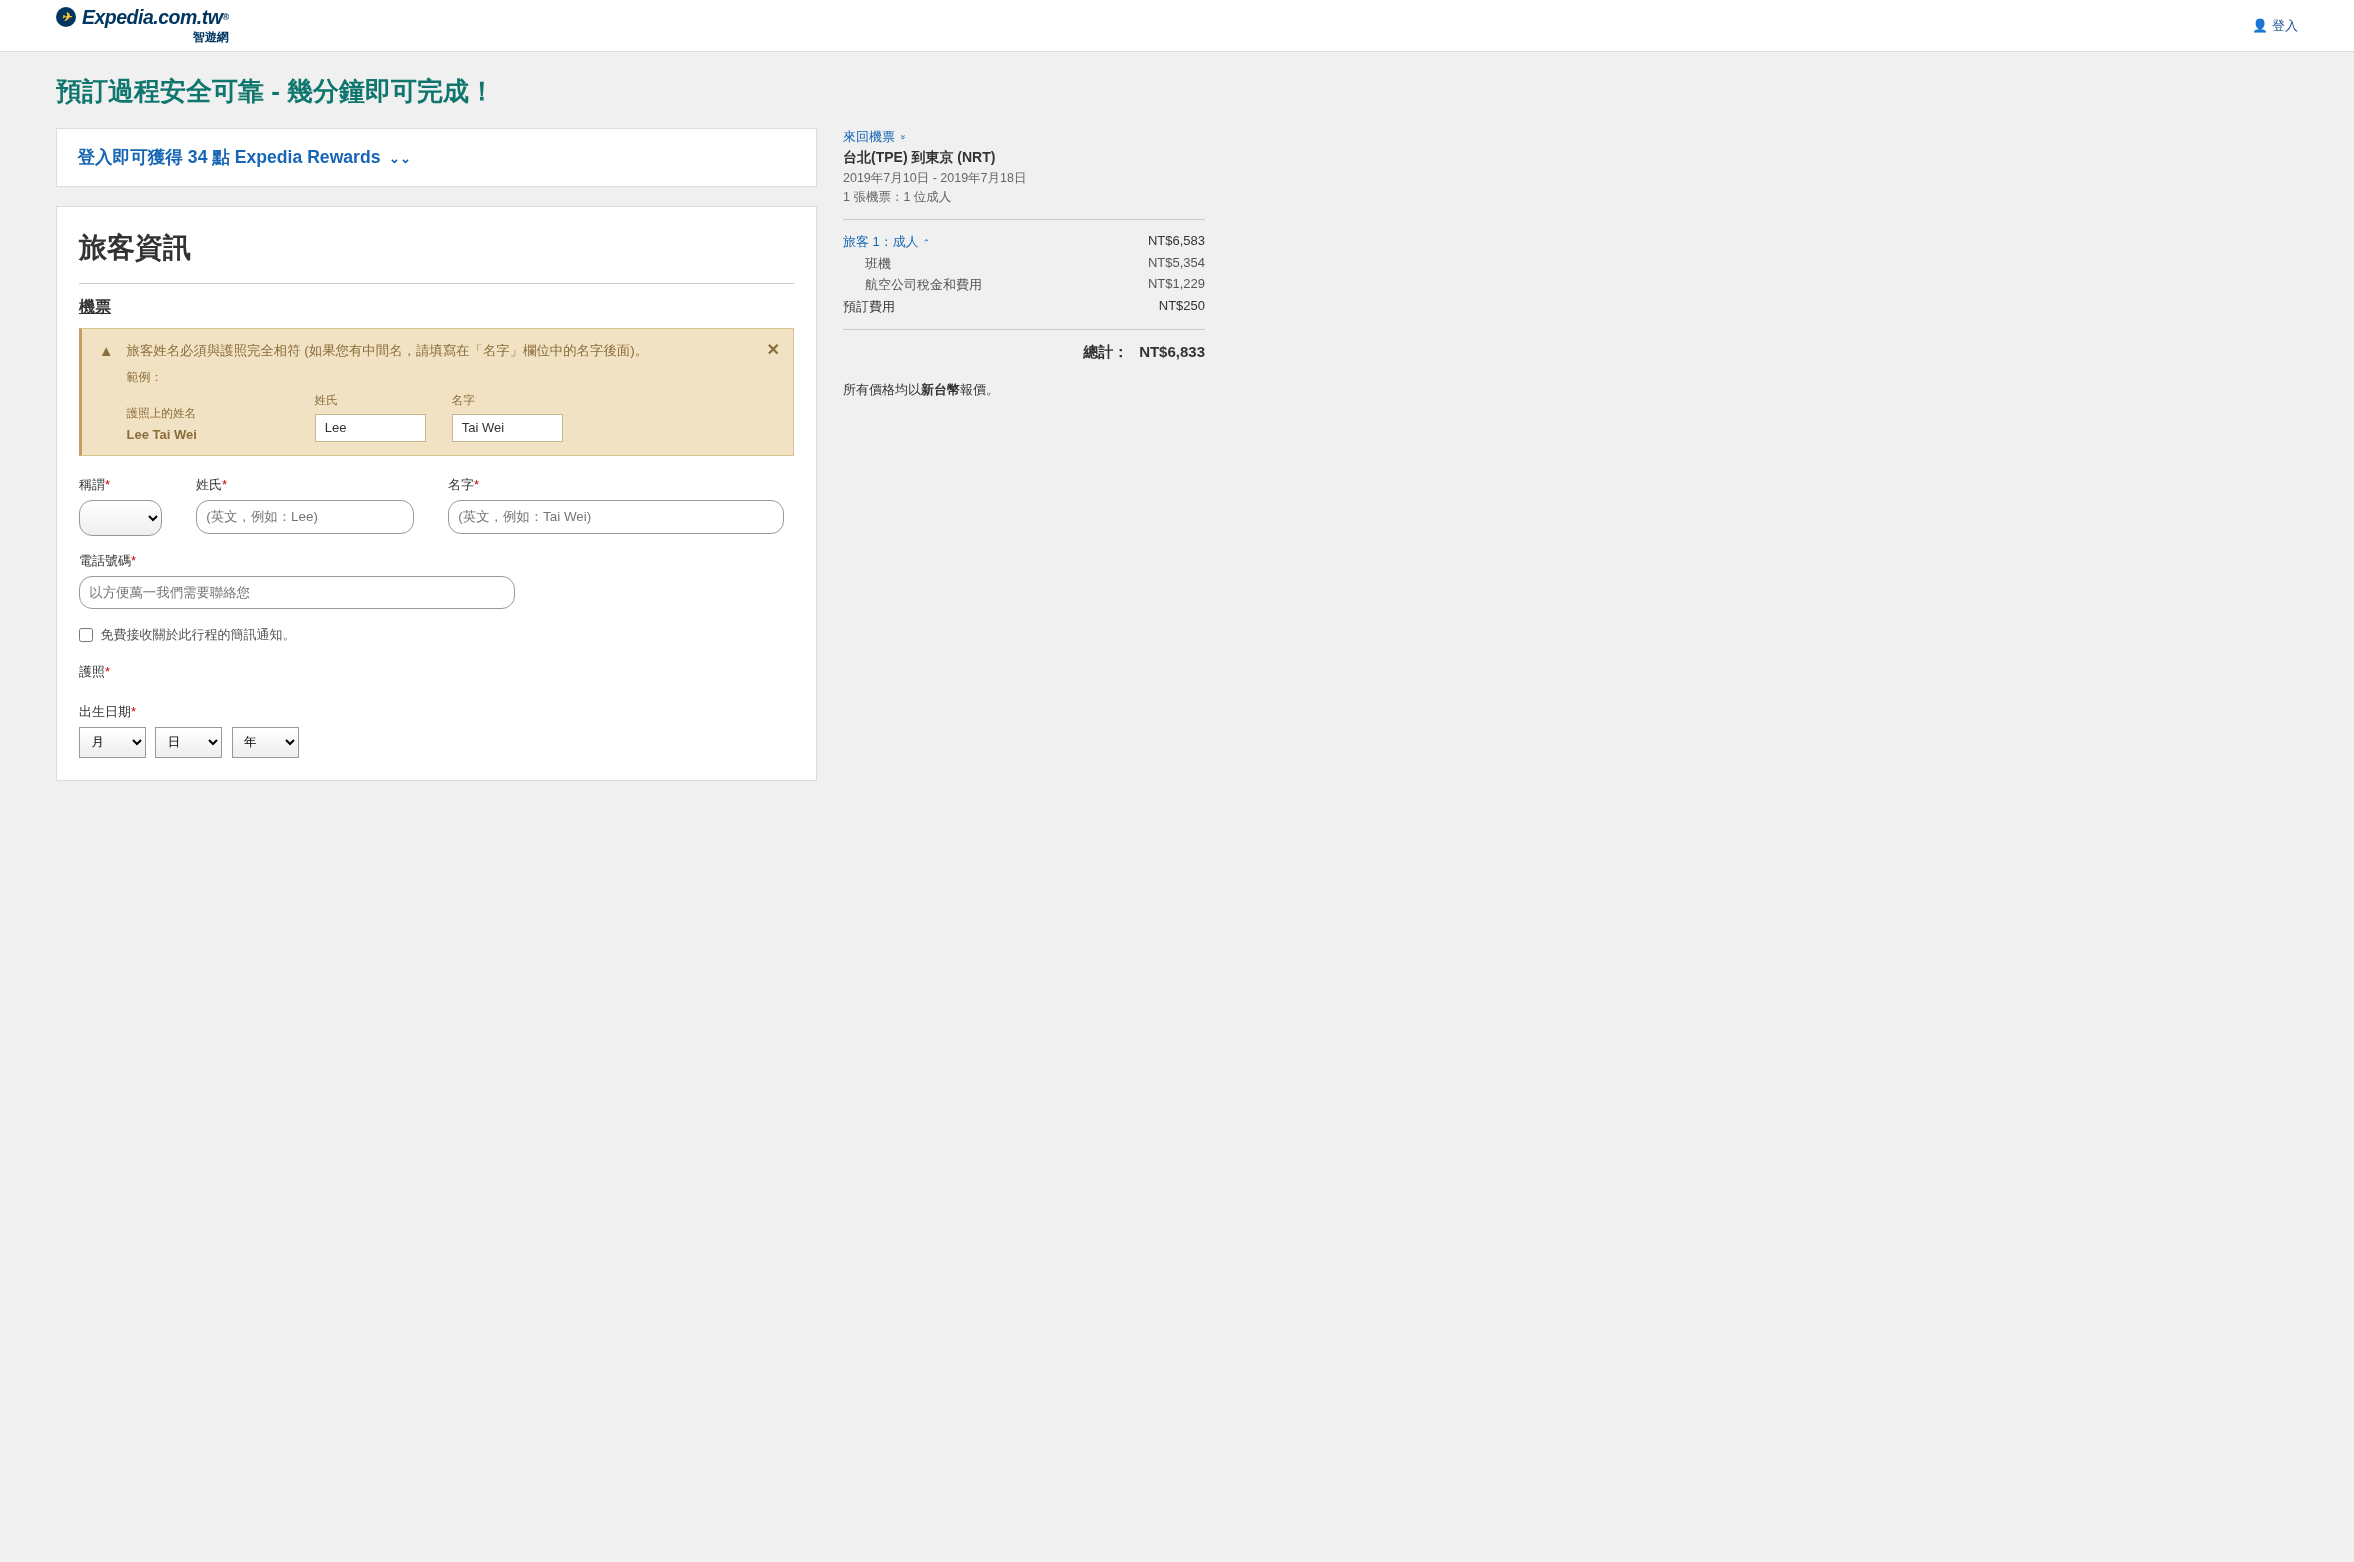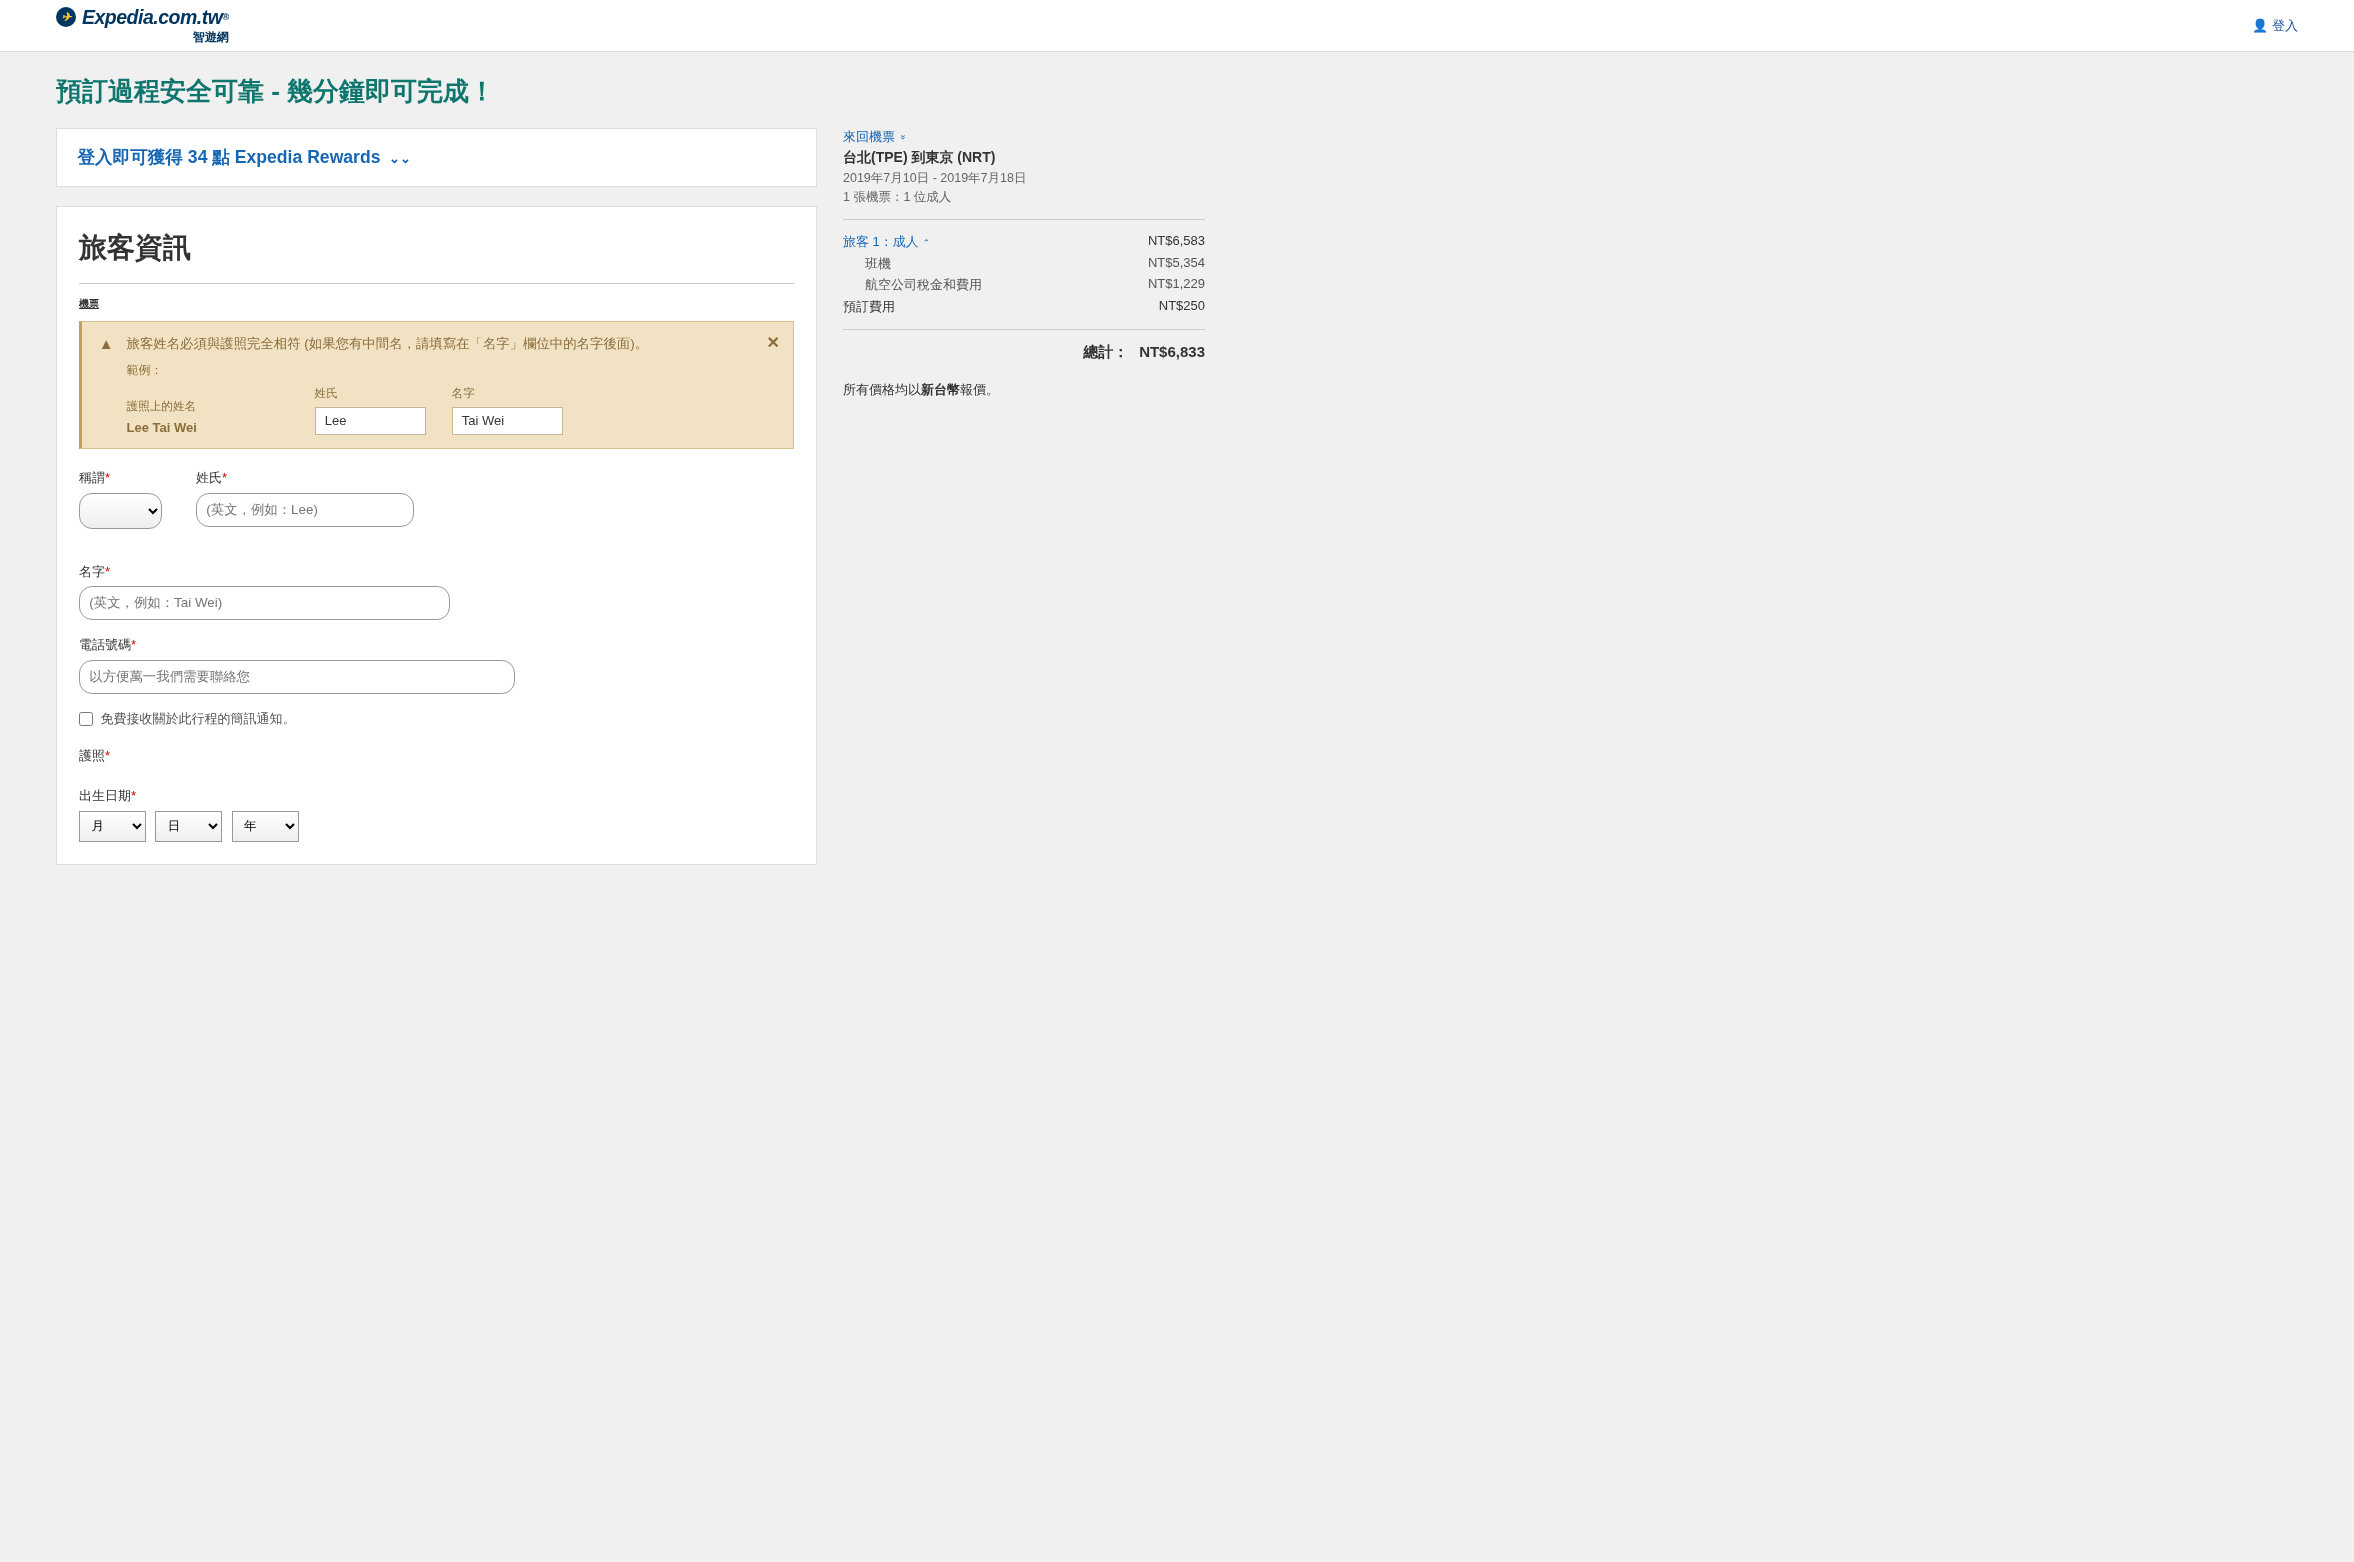--- a/index.html
+++ b/index.html
@@ -18,21 +18,21 @@
     .main { flex: 1; max-width: 761px; }
     .sidebar { width: 362px; }
     
     .rewards-banner { background: #fff; border: 0.9px solid #ddd; padding: 16.7px 20.4px; margin-bottom: 18.6px; }
     .rewards-banner a { color: #1666b5; font-size: 17.6px; font-weight: bold; text-decoration: none; }
     .chevron-double { color: #1666b5; font-size: 13px; margin-left: 3.7px; }
     
     .form-card { background: #fff; border: 0.9px solid #ddd; padding: 22px; }
     .section-title { font-size: 28px; font-weight: bold; color: #333; margin-bottom: 16.7px; }
     .divider { border: none; border-top: 0.9px solid #ccc; margin-bottom: 13px; }
-    .subsection-title { font-size: 10px; font-weight: bold; margin-bottom: 9.3px; text-decoration: underline; }
+    .subsection-title { font-size: 16px; font-weight: bold; margin-bottom: 9.3px; text-decoration: underline; }
     
     .alert-box { background: #f2e2c4; border: 0.9px solid #d9c18d; border-left: 3.7px solid #c0a060; padding: 13px 16.7px; margin-bottom: 20.4px; position: relative; }
     .alert-row { display: flex; align-items: flex-start; gap: 13px; }
     .alert-icon { color: #8a6d3b; font-size: 15px; }
     .alert-content { flex: 1; color: #8a6d3b; font-size: 13.4px; }
     .alert-close { position: absolute; top: 11px; right: 13px; color: #8a6d3b; cursor: pointer; font-size: 16px; font-weight: bold; }
     .alert-example { margin-top: 9.3px; font-size: 12px; }
     .example-row { display: flex; gap: 26px; align-items: flex-end; margin-top: 7.4px; }
     .example-col { }
     .example-label { font-size: 11.6px; color: #8a6d3b; margin-bottom: 5.6px; }
@@ -40,21 +40,21 @@
     .example-input { background: #fff; border: 0.9px solid #c6b792; padding: 5.6px 9.3px; font-size: 13px; width: 111px; color: #333; }
     
     .form-row { display: flex; gap: 34px; margin-bottom: 16.7px; flex-wrap: wrap; }
     .form-group { display: flex; flex-direction: column; }
     .form-label { font-size: 13px; color: #333; margin-bottom: 5.6px; }
     .required { color: #c00; }
     .form-select, .form-input { border: 0.9px solid #999; padding: 8.3px 9.3px; font-size: 13.4px; background: #fff; border-radius: 13px; }
     .form-select { background: linear-gradient(#fff, #eee); cursor: pointer; }
     .w-title { width: 83px; }
     .w-name { width: 218px; }
-    .w-name2 { width: 371px; }
+    .w-name2 { width: 336px; }
     .w-full { width: 436px; }
     
     .checkbox-row { display: flex; align-items: center; gap: 7.4px; margin-bottom: 18.6px; font-size: 13px; color: #555; }
     .checkbox-row input { width: 14px; height: 14px; }
     
     .dob-row { display: flex; gap: 9.3px; }
     .dob-select { width: 67px; padding: 6.5px 7.4px; background: linear-gradient(#fff, #eee); border: 0.9px solid #999; font-size: 12.5px; }
     
     
     .summary-section { font-size: 13px; color: #333; }

